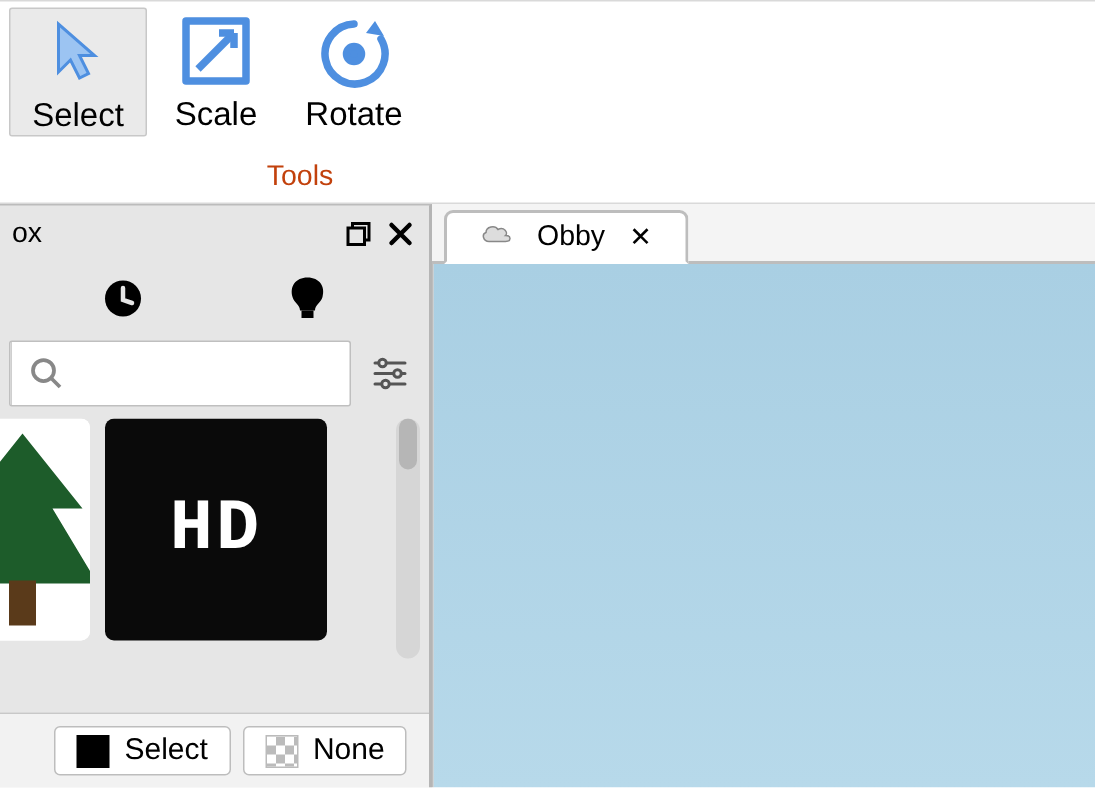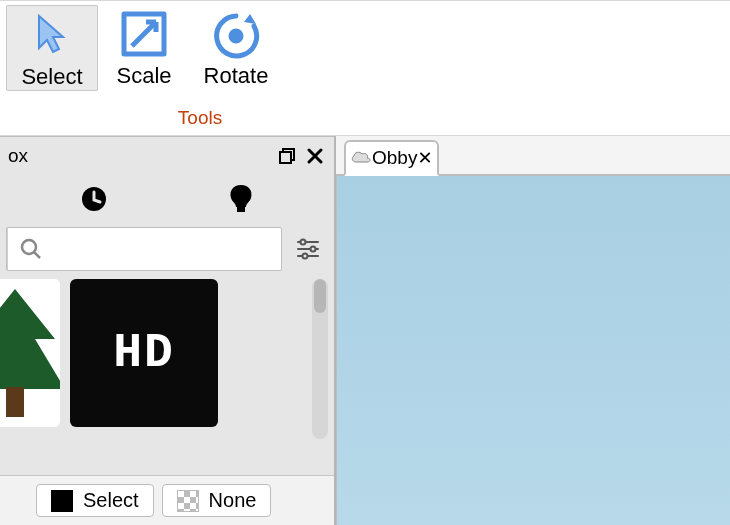--- a/index.html
+++ b/index.html
@@ -104,21 +104,21 @@
     margin: 8px 0 0 14px;
   }
 
   
   .lower {
     display: flex;
     height: calc(525px - 136px);
     width: 730px;
   }
   .left-panel {
-    width: 336px;
+    width: 288px;
     background: #e6e6e6;
     border-right: 2px solid #b5b5b5;
     display: flex;
     flex-direction: column;
     position: relative;
     border-top: 1px solid #bcbcbc;
   }
   .panel-header {
     height: 38px;
     display: flex;
@@ -232,23 +232,23 @@
   
   .right-panel { flex:1; display:flex; flex-direction:column; }
   .tab-strip {
     height: 40px;
     display:flex;
     align-items:flex-end;
     background:#f4f4f4;
     border-bottom:2px solid #bdbdbd;
   }
   .tab {
-    display:flex;align-items:center;gap:0;
+    display:flex;align-items:center;gap:16px;
     height: 36px;
-    padding: 0 4px;
+    padding: 0 22px;
     margin-left: 8px;
     background:#fff;
     border:2px solid #bdbdbd;
     border-bottom: 2px solid #fff;
     border-radius: 6px 6px 0 0;
     font-size:19px;
     position:relative;
     top:2px;
   }
   .tab .close{ font-size:18px; cursor:pointer; }

